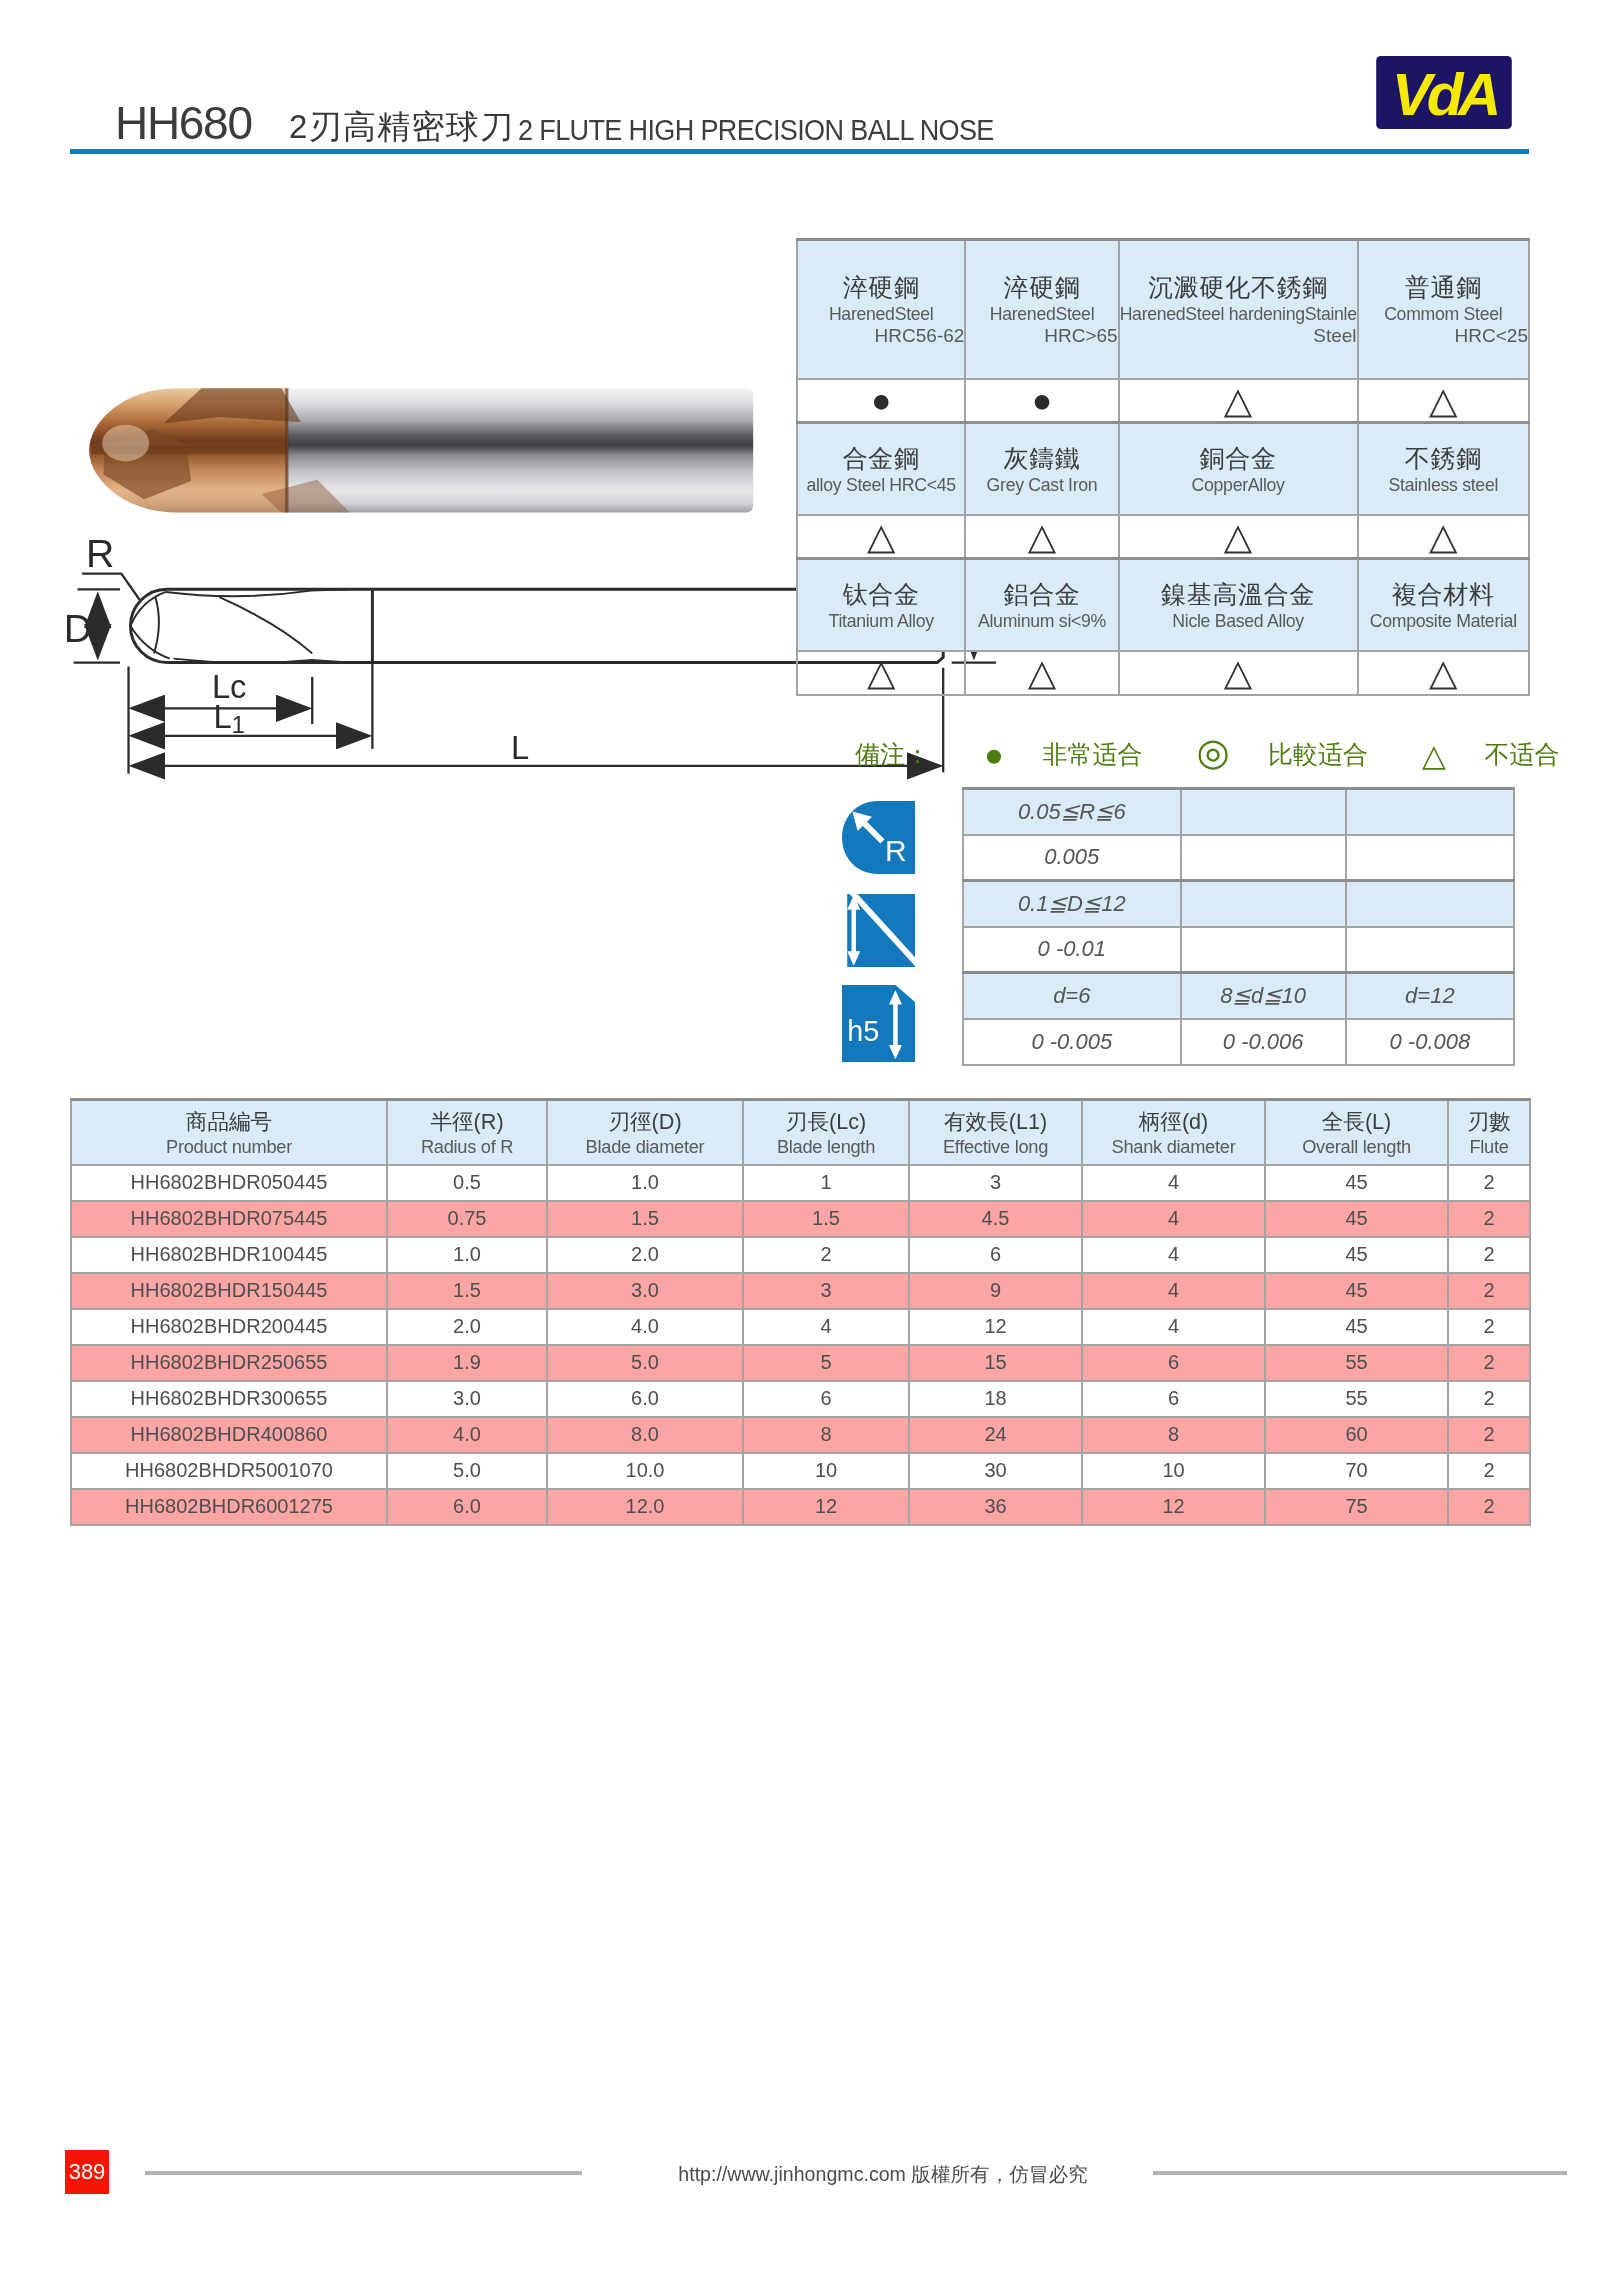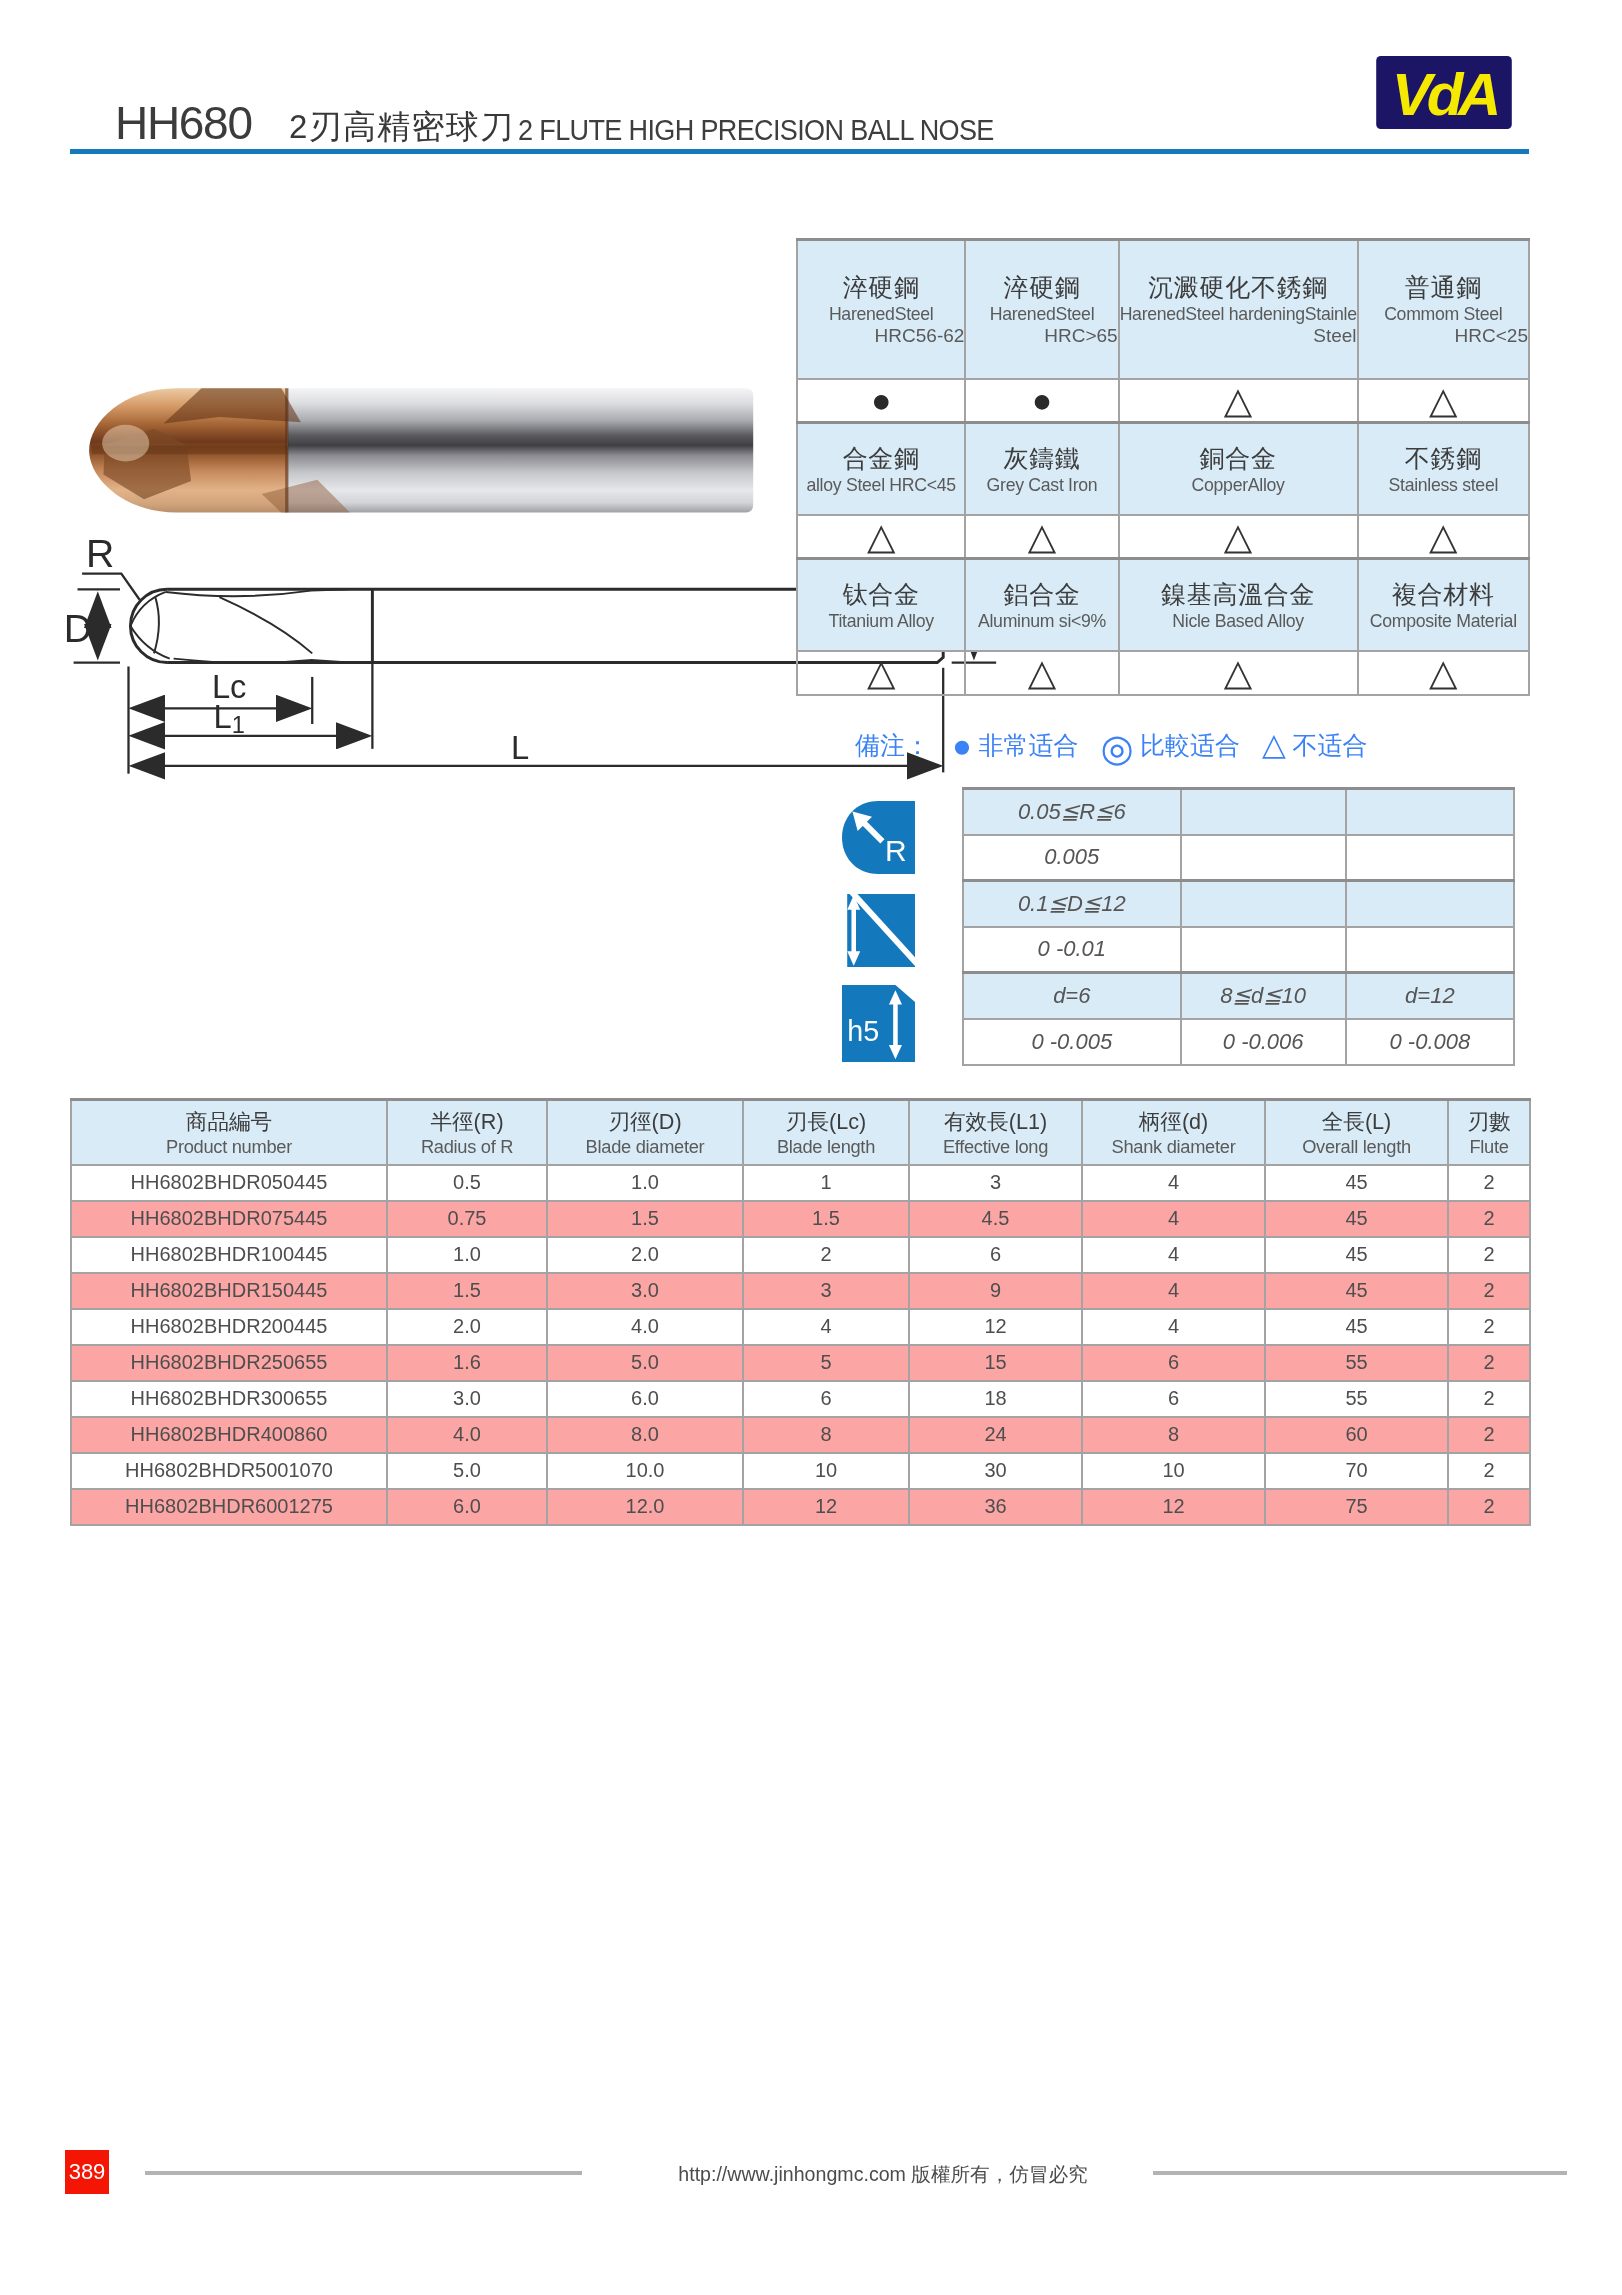--- a/index.html
+++ b/index.html
@@ -26,21 +26,21 @@
   .mat tr.mh2{height:92px;}
   .mat tr.msym{height:44px;}
   .mat .zh{font-size:25px;color:#3d3d3d;letter-spacing:0.7px;}
   .mat .en{font-size:17.7px;color:#5a5a5a;letter-spacing:-0.3px;white-space:nowrap;}
   .mat .sub{font-size:19px;color:#5a5a5a;text-align:right;}
   .mat td .stack{display:flex;flex-direction:column;justify-content:space-evenly;height:100%;}
   .sym{font-size:34px;color:#2a2a2a;line-height:1;}
   .sym.tri{font-size:37px;color:#333;}
 
   
-  .legend{left:855px;top:729px;height:42px;display:flex;align-items:flex-start;font-size:25px;color:#3b82f6;}
+  .legend{left:855px;top:729px;height:42px;display:flex;align-items:flex-end;font-size:25px;color:#4d7c0f;gap:32px;}
   .legend .lg-glyph{line-height:1;margin:0 6.5px 0 22px;}
   .legend .g-dot{font-size:33px;}
   .legend .g-ring{font-size:38px;}
   .legend .g-tri{font-size:31px;}
 
   
   .tol{left:962px;top:787px;width:553px;border:2px solid #979797;border-top:3.9px solid #8d8d8d;}
   .tol tr{height:46px;font-style:italic;}
   .tol td{font-size:22px;color:#555;border-top:2.6px solid #9b9b9b;}
   .tol tr.shaded td{background:#d8ebf7;border-top:3.3px solid #8d8d8d;}
@@ -433,21 +433,21 @@
           <td>2.0</td>
           <td>4.0</td>
           <td>4</td>
           <td>12</td>
           <td>4</td>
           <td>45</td>
           <td>2</td>
     </tr>
     <tr class="prow shaded">
       <td>HH6802BHDR250655</td>
-          <td>1.6</td>
+          <td>1.9</td>
           <td>5.0</td>
           <td>5</td>
           <td>15</td>
           <td>6</td>
           <td>55</td>
           <td>2</td>
     </tr>
     <tr class="prow">
       <td>HH6802BHDR300655</td>
           <td>3.0</td>

